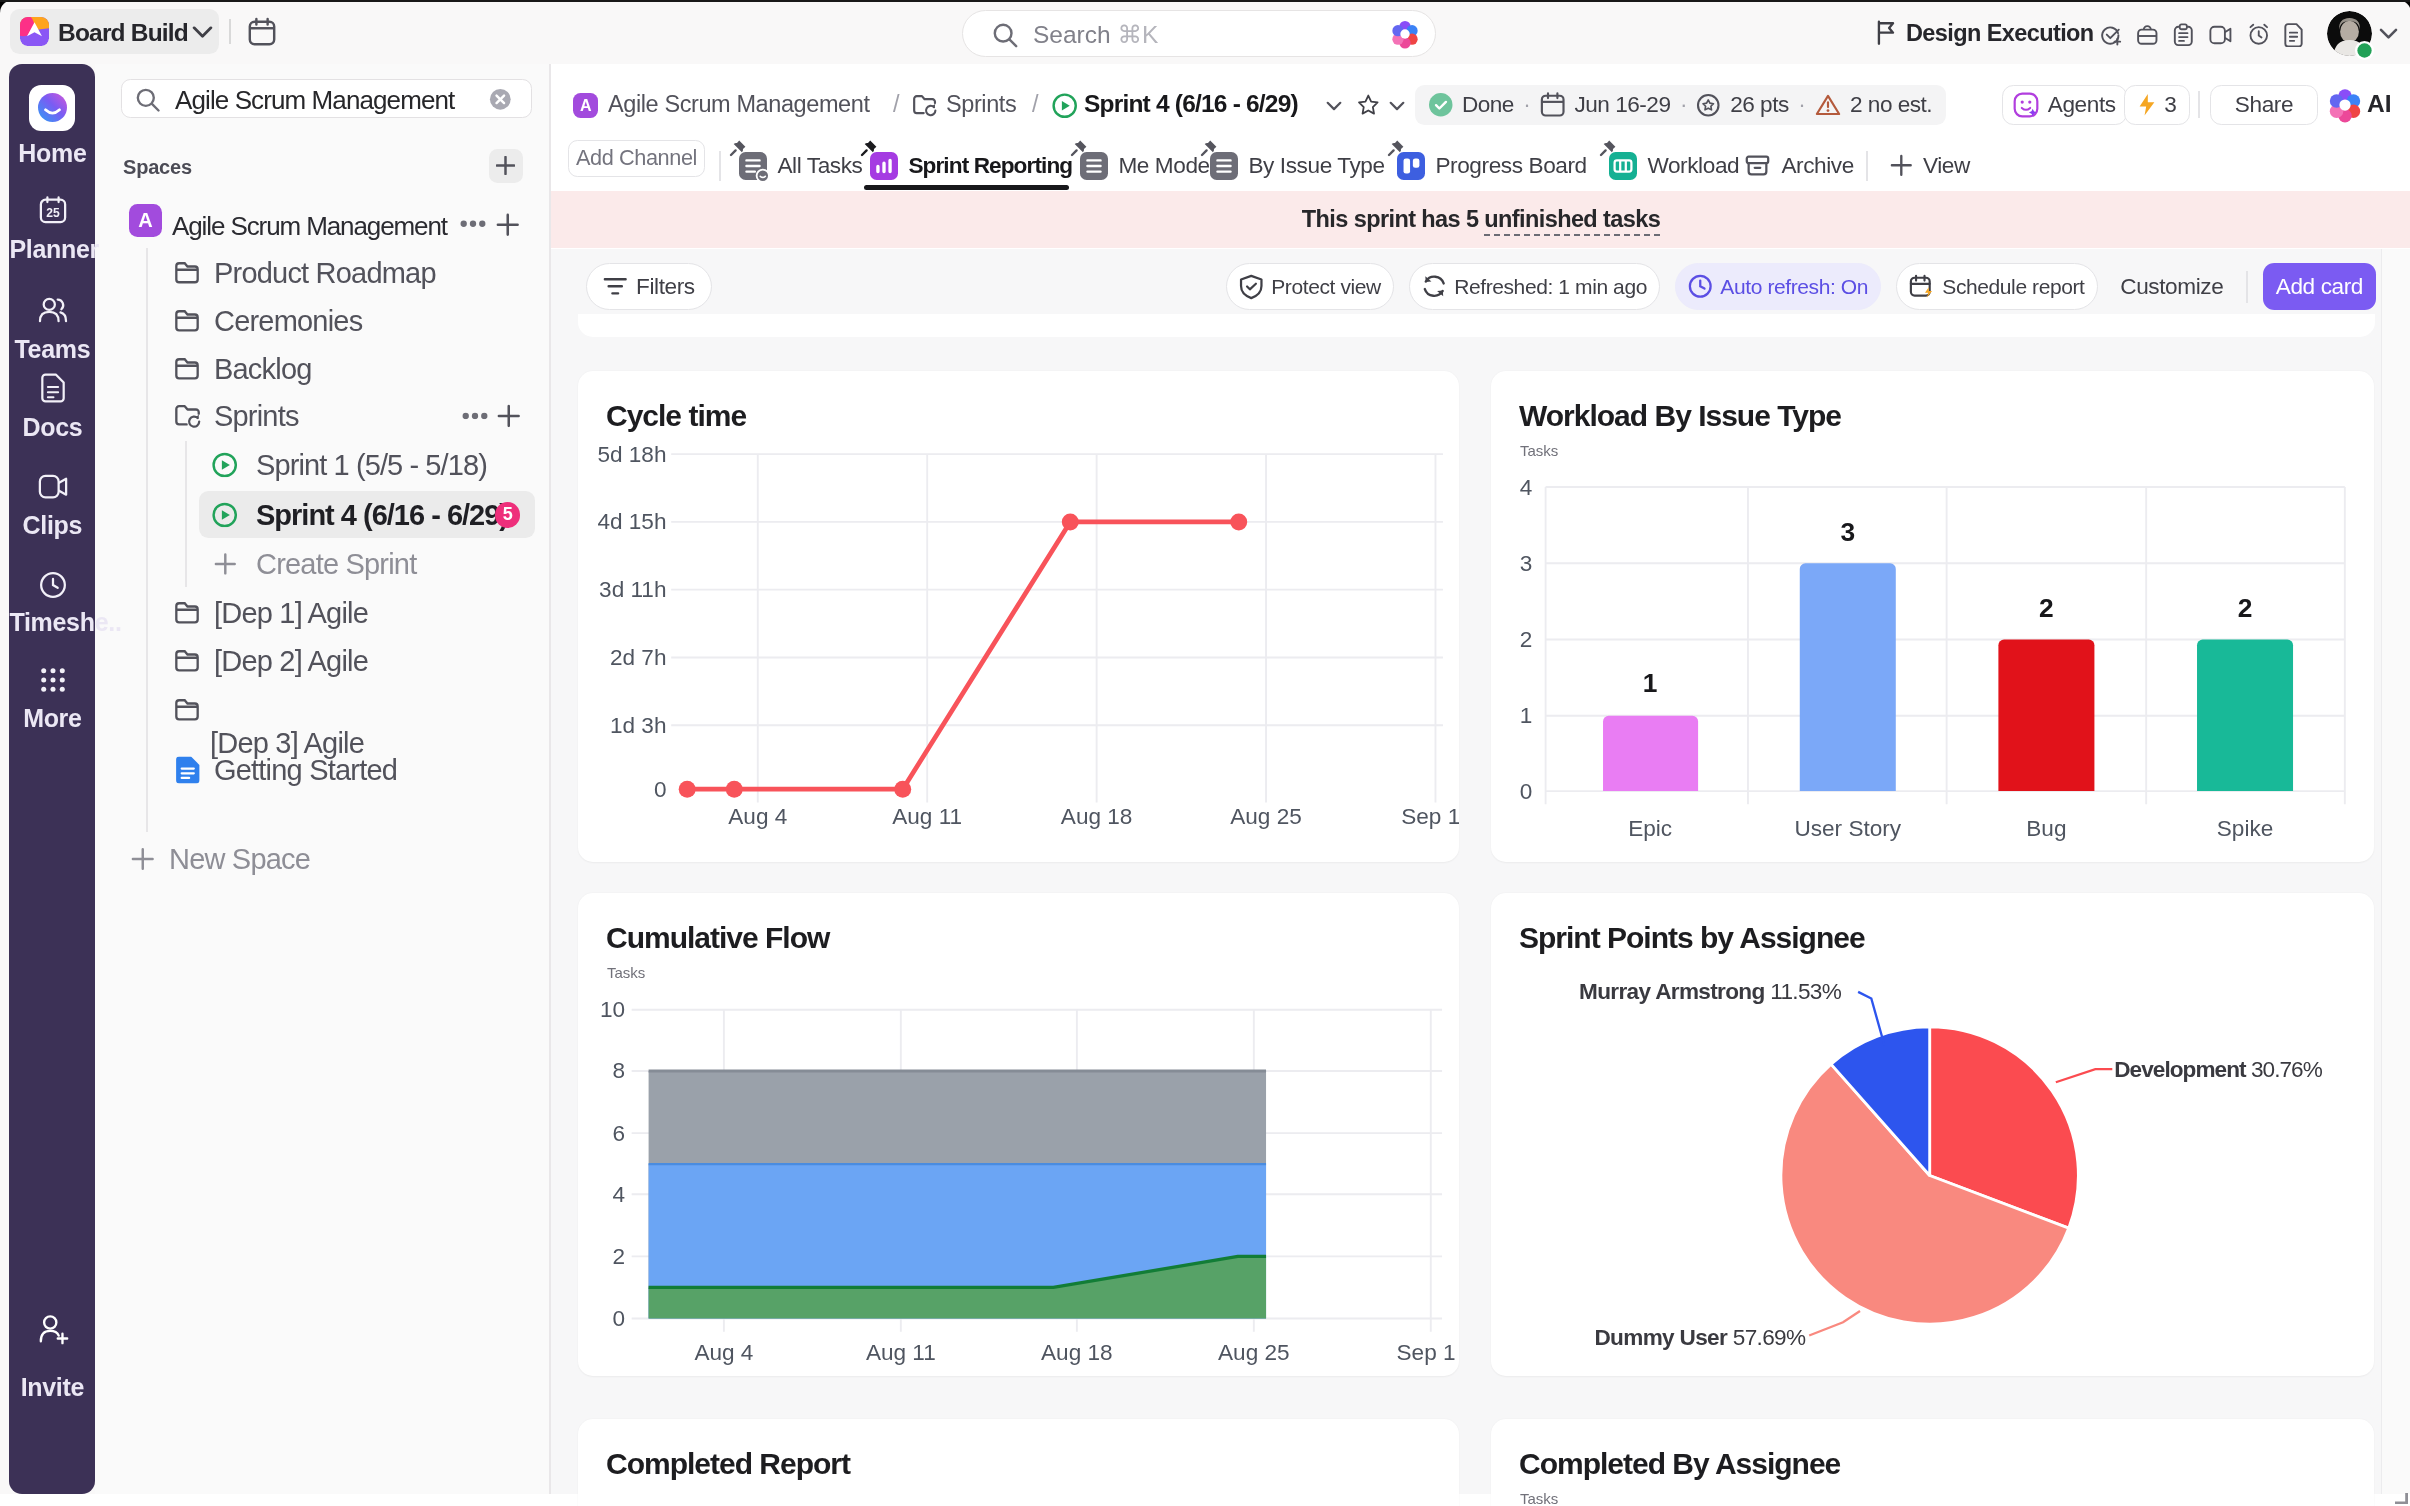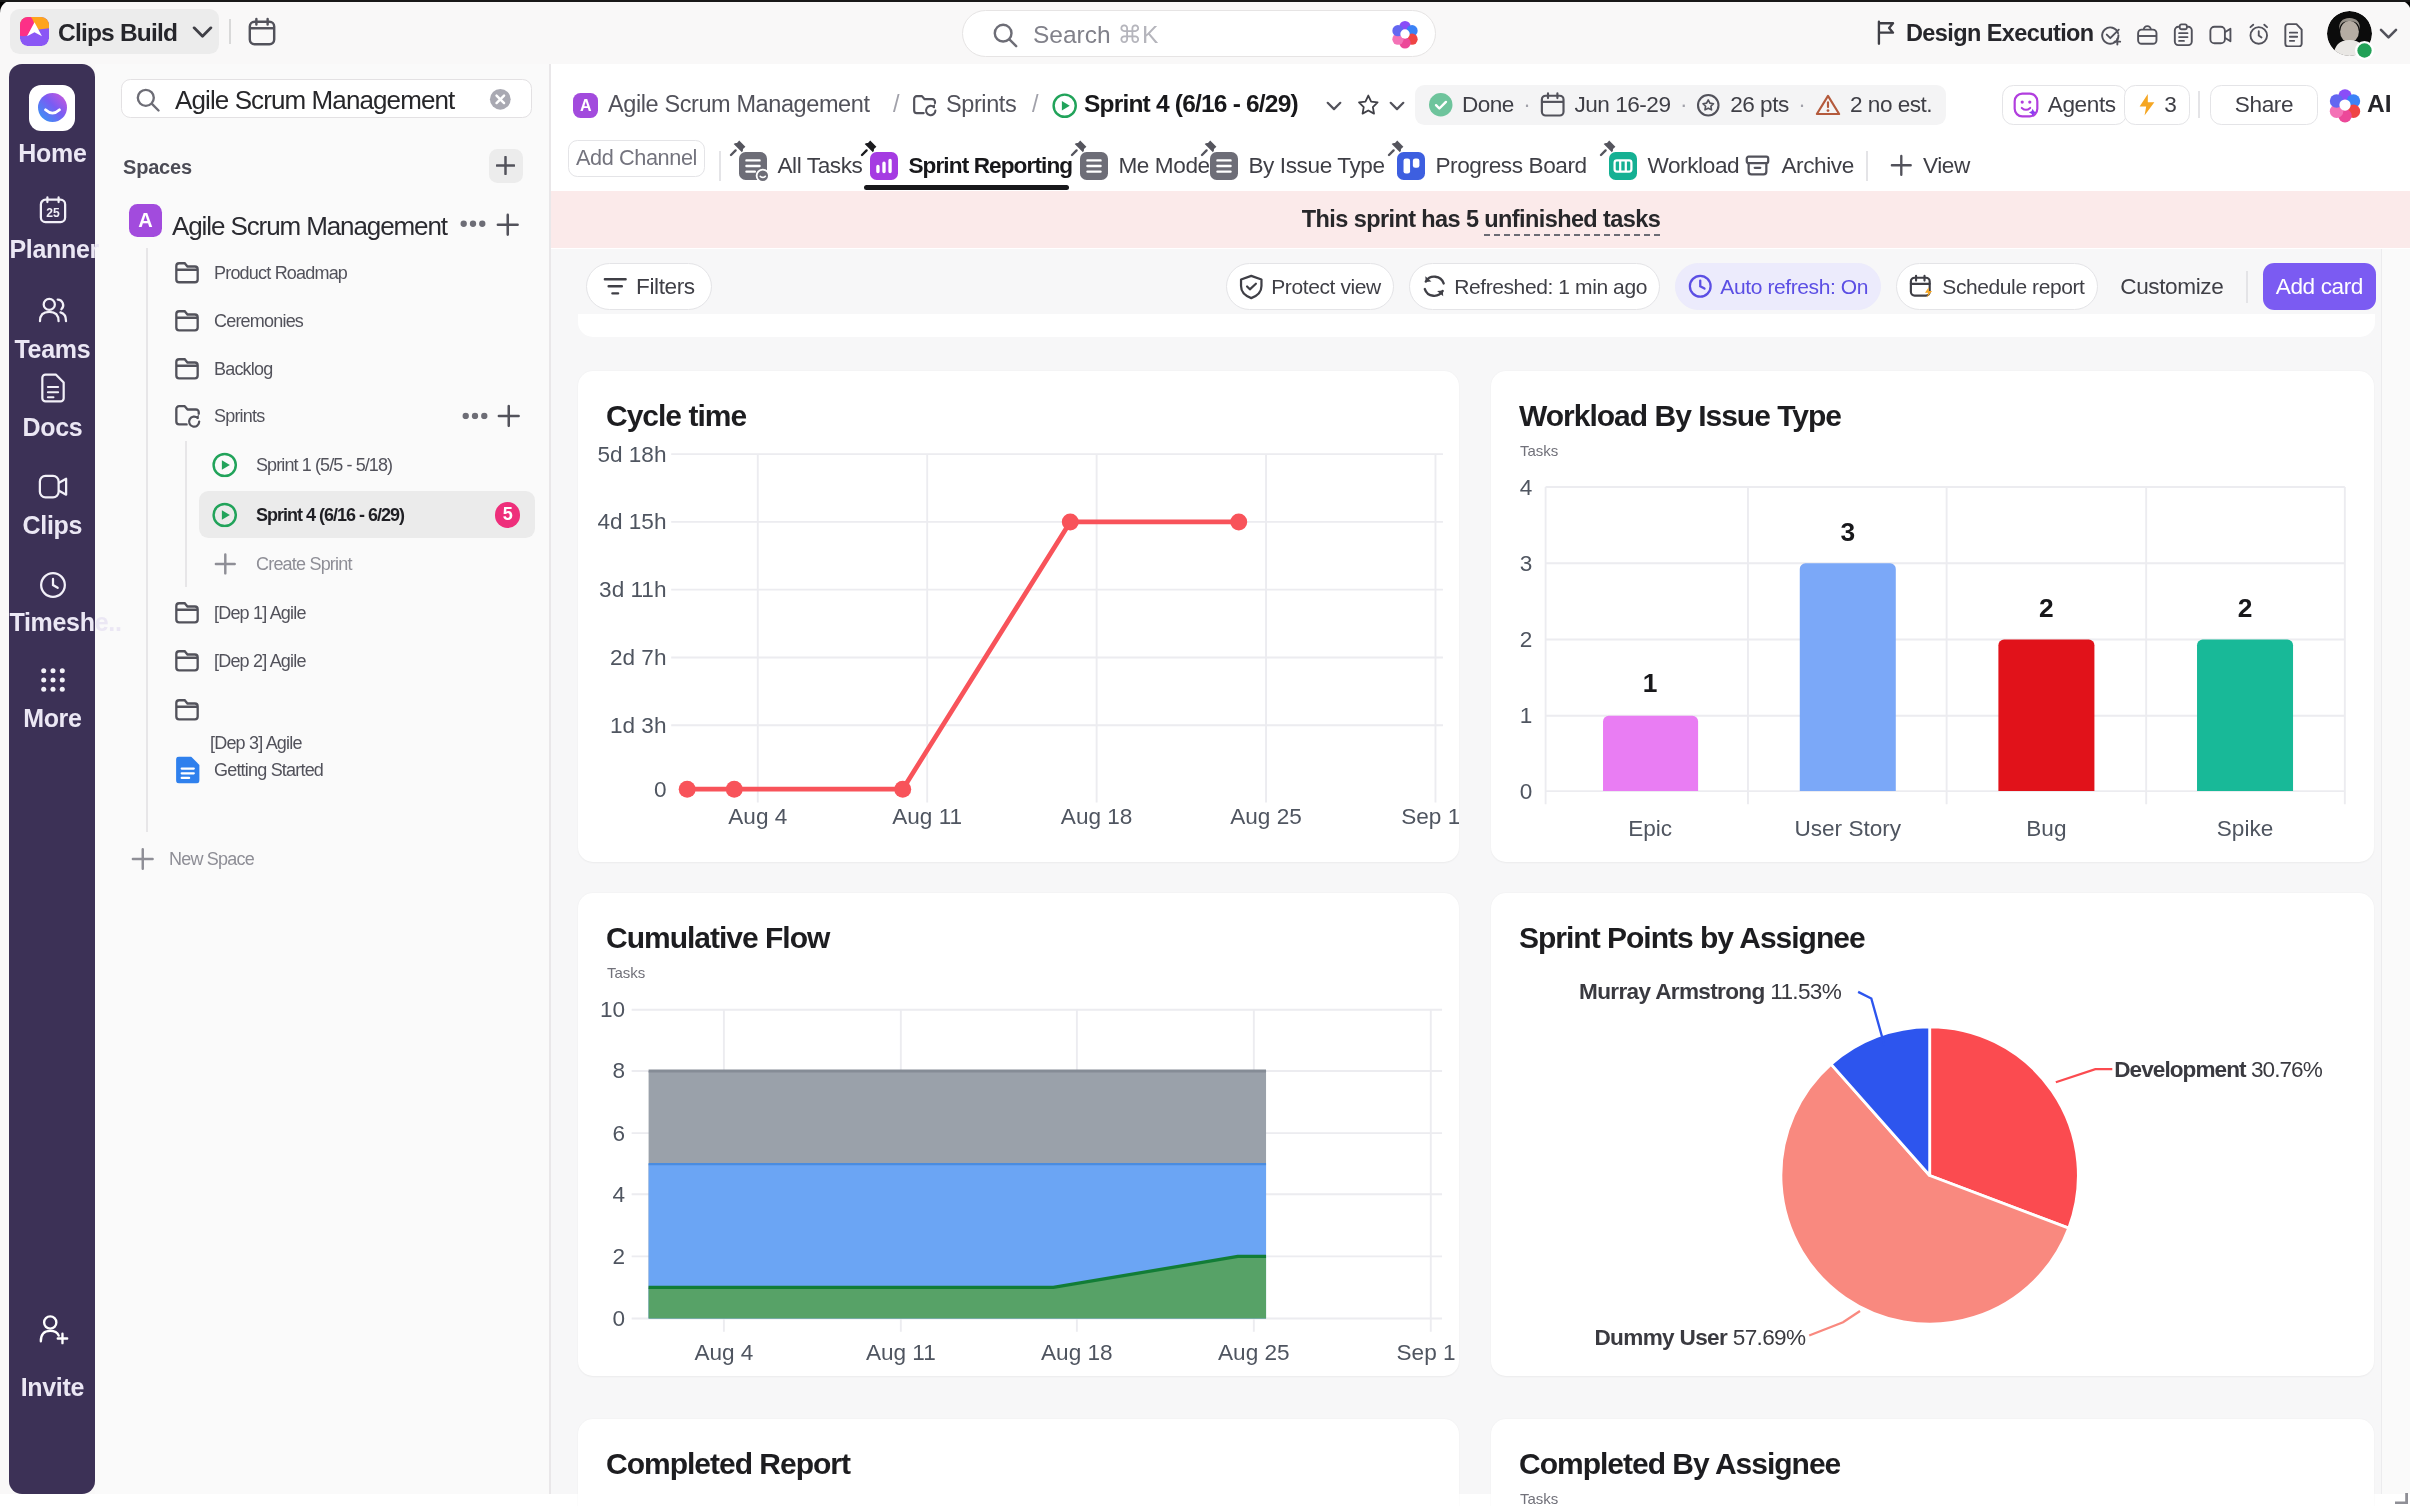--- a/index.html
+++ b/index.html
@@ -20,21 +20,21 @@
   
   #rail { left:9.4px; top:64px; width:86px; height:1430px; background:#3c3156; border-radius:13px; }
   .rlabel { position:absolute; width:86px; text-align:center; color:#ebe7f4; font-size:25px; font-weight:600; letter-spacing:-0.3px;}
   
   #sidebar { left:95px; top:64px; width:454px; height:1430px; background:#fafafa; }
   #sborder { left:549px; top:64px; width:1.9px; height:1430px; background:#e9e7e9; }
   #sinput { left:121px; top:79px; width:411px; height:39px; background:#fff; border:1.9px solid #e3e1e3; border-radius:9.4px; }
   #sinput span { position:absolute; left:53px; top:4.7px; font-size:26px; color:#27272a; letter-spacing:-0.9px; }
   .seclabel { position:absolute; font-size:20px; font-weight:700; color:#4b4b55; letter-spacing:-0.2px;}
   .row { position:absolute; left:106px; width:433px; height:47px; }
-  .rtext { position:absolute; top:50%; transform:translateY(-50%); font-size:18px; color:#52525b; letter-spacing:-0.8px; white-space:nowrap;}
+  .rtext { position:absolute; top:50%; transform:translateY(-50%); font-size:29px; color:#52525b; letter-spacing:-0.8px; white-space:nowrap;}
   .ricon { position:absolute; top:50%; transform:translateY(-50%); }
   
   #main { left:551px; top:64px; width:1860px; height:1430px; background:#fff; }
   
   .crumb { position:absolute; top:91px; font-size:23.5px; color:#52525b; white-space:nowrap; letter-spacing:-0.4px;}
   .crumb.b { font-weight:700; color:#18181b; }
   #metapill { left:1415px; top:85px; height:40px; background:#f4f4f5; border-radius:9.4px; display:flex; align-items:center; padding:0 14px; gap:9.4px; font-size:22.6px; color:#3f3f46; letter-spacing:-0.5px;}
   .hbtn { position:absolute; top:85px; height:40px; border:1.9px solid #e4e4e7; border-radius:11.3px; background:#fff; display:flex; align-items:center; justify-content:center; gap:8.5px; font-size:22.6px; color:#3f3f46; font-weight:500; letter-spacing:-0.4px;}
   
   .tab { position:absolute; top:141px; height:49px; display:flex; align-items:center; gap:10.4px; font-size:22.6px; font-weight:500; color:#3f3f46; white-space:nowrap; letter-spacing:-0.4px;}
@@ -64,21 +64,21 @@
           </clipPath>
         </defs>
       <g clip-path="url(#lrc)">
         <rect width="31" height="31" fill="#8a57f5"></rect>
         <rect x="-4" y="-15" width="44" height="29" fill="#ffa41d" transform="rotate(-7 15 14)"></rect>
         <circle cx="3" cy="8.5" r="12" fill="#fd3087"></circle>
         <path d="M15.5 5.5 L23.5 20.5 L15.5 16.2 L7.5 20.5 Z" fill="#fff"></path>
       </g>
     </svg>
   </div>
-  <div class="abs" id="wsname">Clips Build</div>
+  <div class="abs" id="wsname">Board Build</div>
   <svg class="abs" style="left:192px;top:26px" width="21" height="13" viewBox="0 0 22 14">
       <path d="M2 2 L11 11 L20 2" stroke="#3f3f46" stroke-width="3" fill="none" stroke-linecap="round" stroke-linejoin="round"></path>
     </svg>
   <div class="abs" id="topdiv"></div>
   <svg class="abs" style="left:247px;top:17px" width="30" height="30" viewBox="0 0 32 32">
       <rect x="3" y="5" width="26" height="24" rx="5" stroke="#52525b" stroke-width="2.6" fill="none"></rect>
       <path d="M3 12 h26" stroke="#52525b" stroke-width="2.6"></path>
       <path d="M10 2 v6 M22 2 v6" stroke="#52525b" stroke-width="2.6" stroke-linecap="round"></path>
     </svg>
   <div class="abs" id="search"></div>

